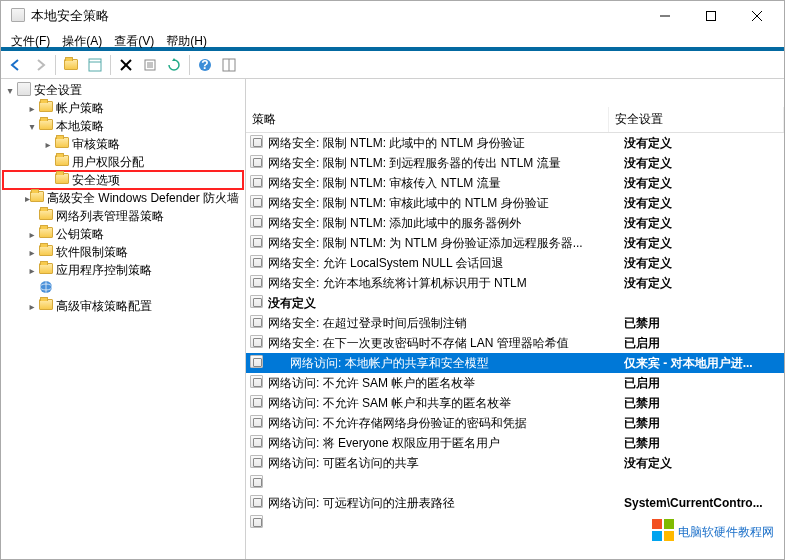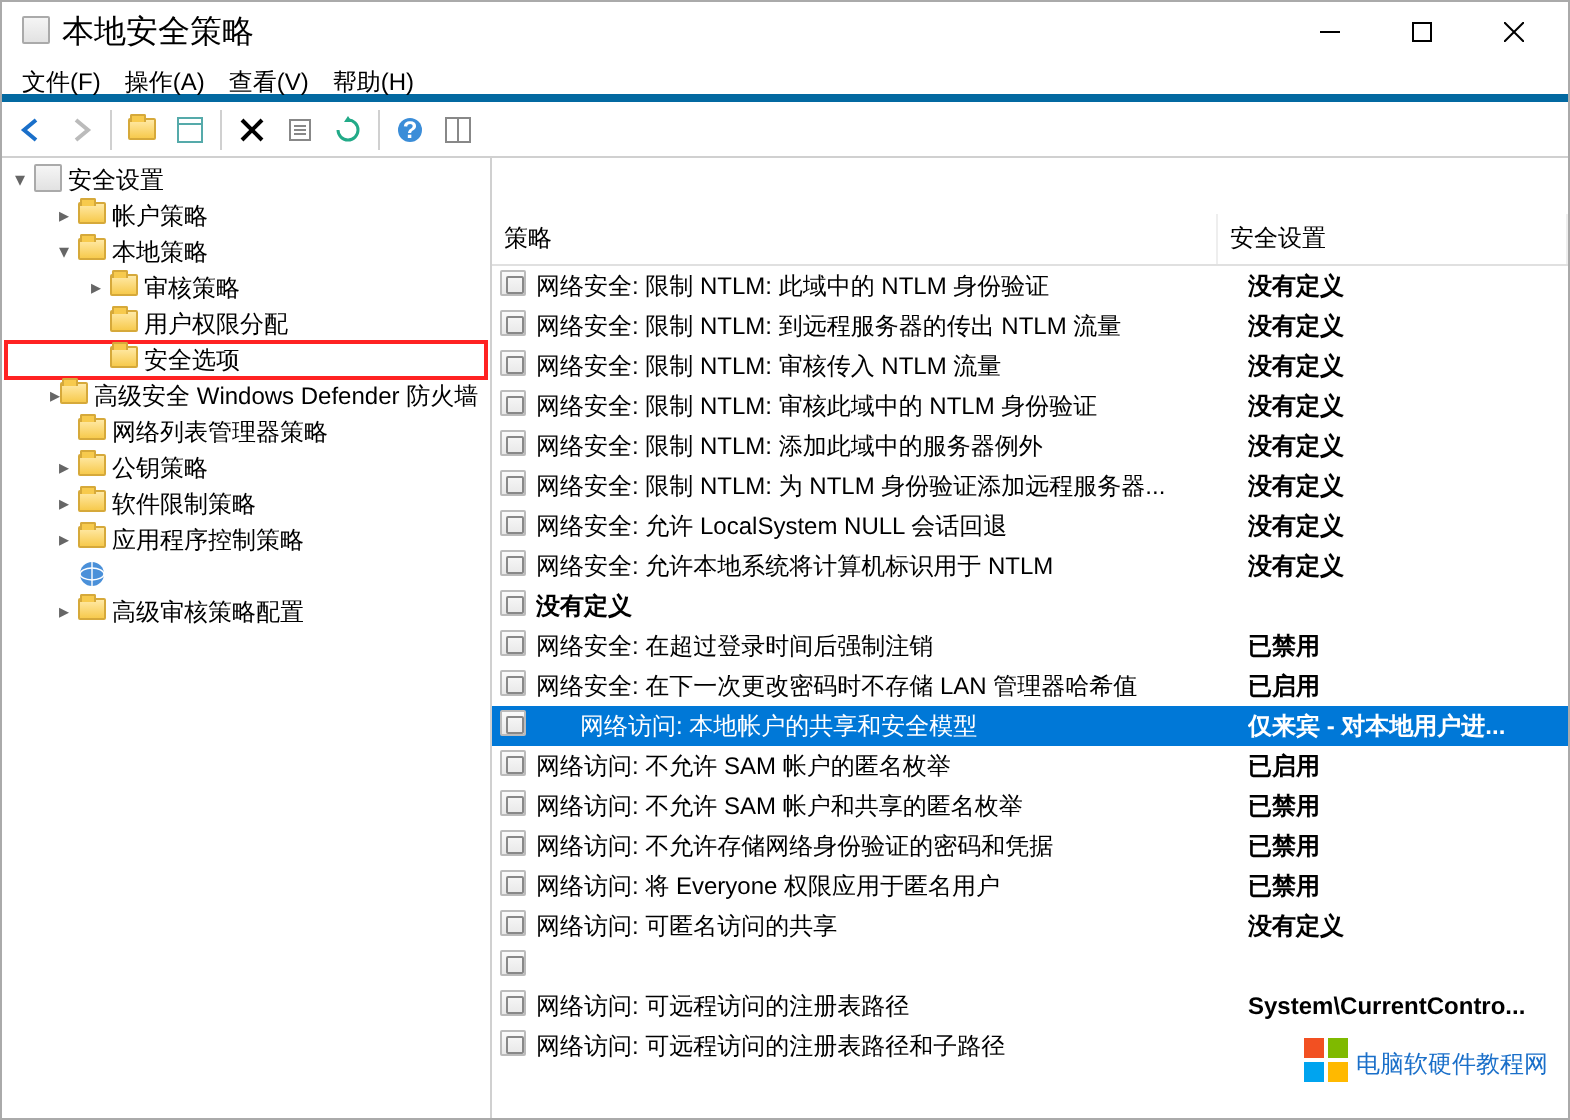--- a/index.html
+++ b/index.html
@@ -1,20 +1,20 @@
 <!DOCTYPE html>
 <html><head>
 <meta charset="utf-8">
 <style>
 * { margin: 0; padding: 0; box-sizing: border-box; font-family: "Microsoft YaHei", "Segoe UI", sans-serif; font-size: 12px; }
 body { width: 785px; height: 560px; background: #fff; border: 1px solid #aaa; overflow: hidden; position: relative; }
 
 .titlebar { height: 30px; display: flex; align-items: center; padding: 0 4px; background: #fff; }
 .titlebar .icon { margin: 0 6px; }
-.titlebar .title { flex: 1; font-size: 16px; color: #000; }
+.titlebar .title { flex: 1; font-size: 13px; color: #000; }
 .titlebar .winbtn { width: 46px; height: 30px; display: flex; align-items: center; justify-content: center; color: #000; }
 
 .menubar { height: 20px; display: flex; padding: 0 4px; border-bottom: 4px solid #0369a1; }
 .menubar .item { padding: 2px 6px; font-size: 12px; }
 
 .toolbar { height: 28px; display: flex; align-items: center; padding: 0 4px; gap: 2px; border-bottom: 1px solid #d0d0d0; }
 .toolbar .tbtn { width: 22px; height: 22px; display: flex; align-items: center; justify-content: center; border: 1px solid transparent; }
 .toolbar .sep { width: 1px; height: 20px; background: #d0d0d0; margin: 0 2px; }
 
 .content { display: flex; height: calc(100% - 78px); }
@@ -338,21 +338,20 @@
           <span class="ricon"><span class="policy-icon"></span></span>
           <span class="cell-setting"></span>
         </div>
         <div class="list-row">
           <span class="ricon"><span class="policy-icon"></span></span>
           <span class="cell-policy">网络访问: 可远程访问的注册表路径</span>
           <span class="cell-setting">System\CurrentContro...</span>
         </div>
         <div class="list-row">
           <span class="ricon"><span class="policy-icon"></span></span>
-          <span class="cell-policy">网络访问: 可远程访问的注册表路径和子路径</span>
           <span class="cell-setting"></span>
         </div>
       </div>
   </div>
 </div>
 
 <div class="watermark">
   <span class="winlogo">
       <span></span>
       <span></span>

